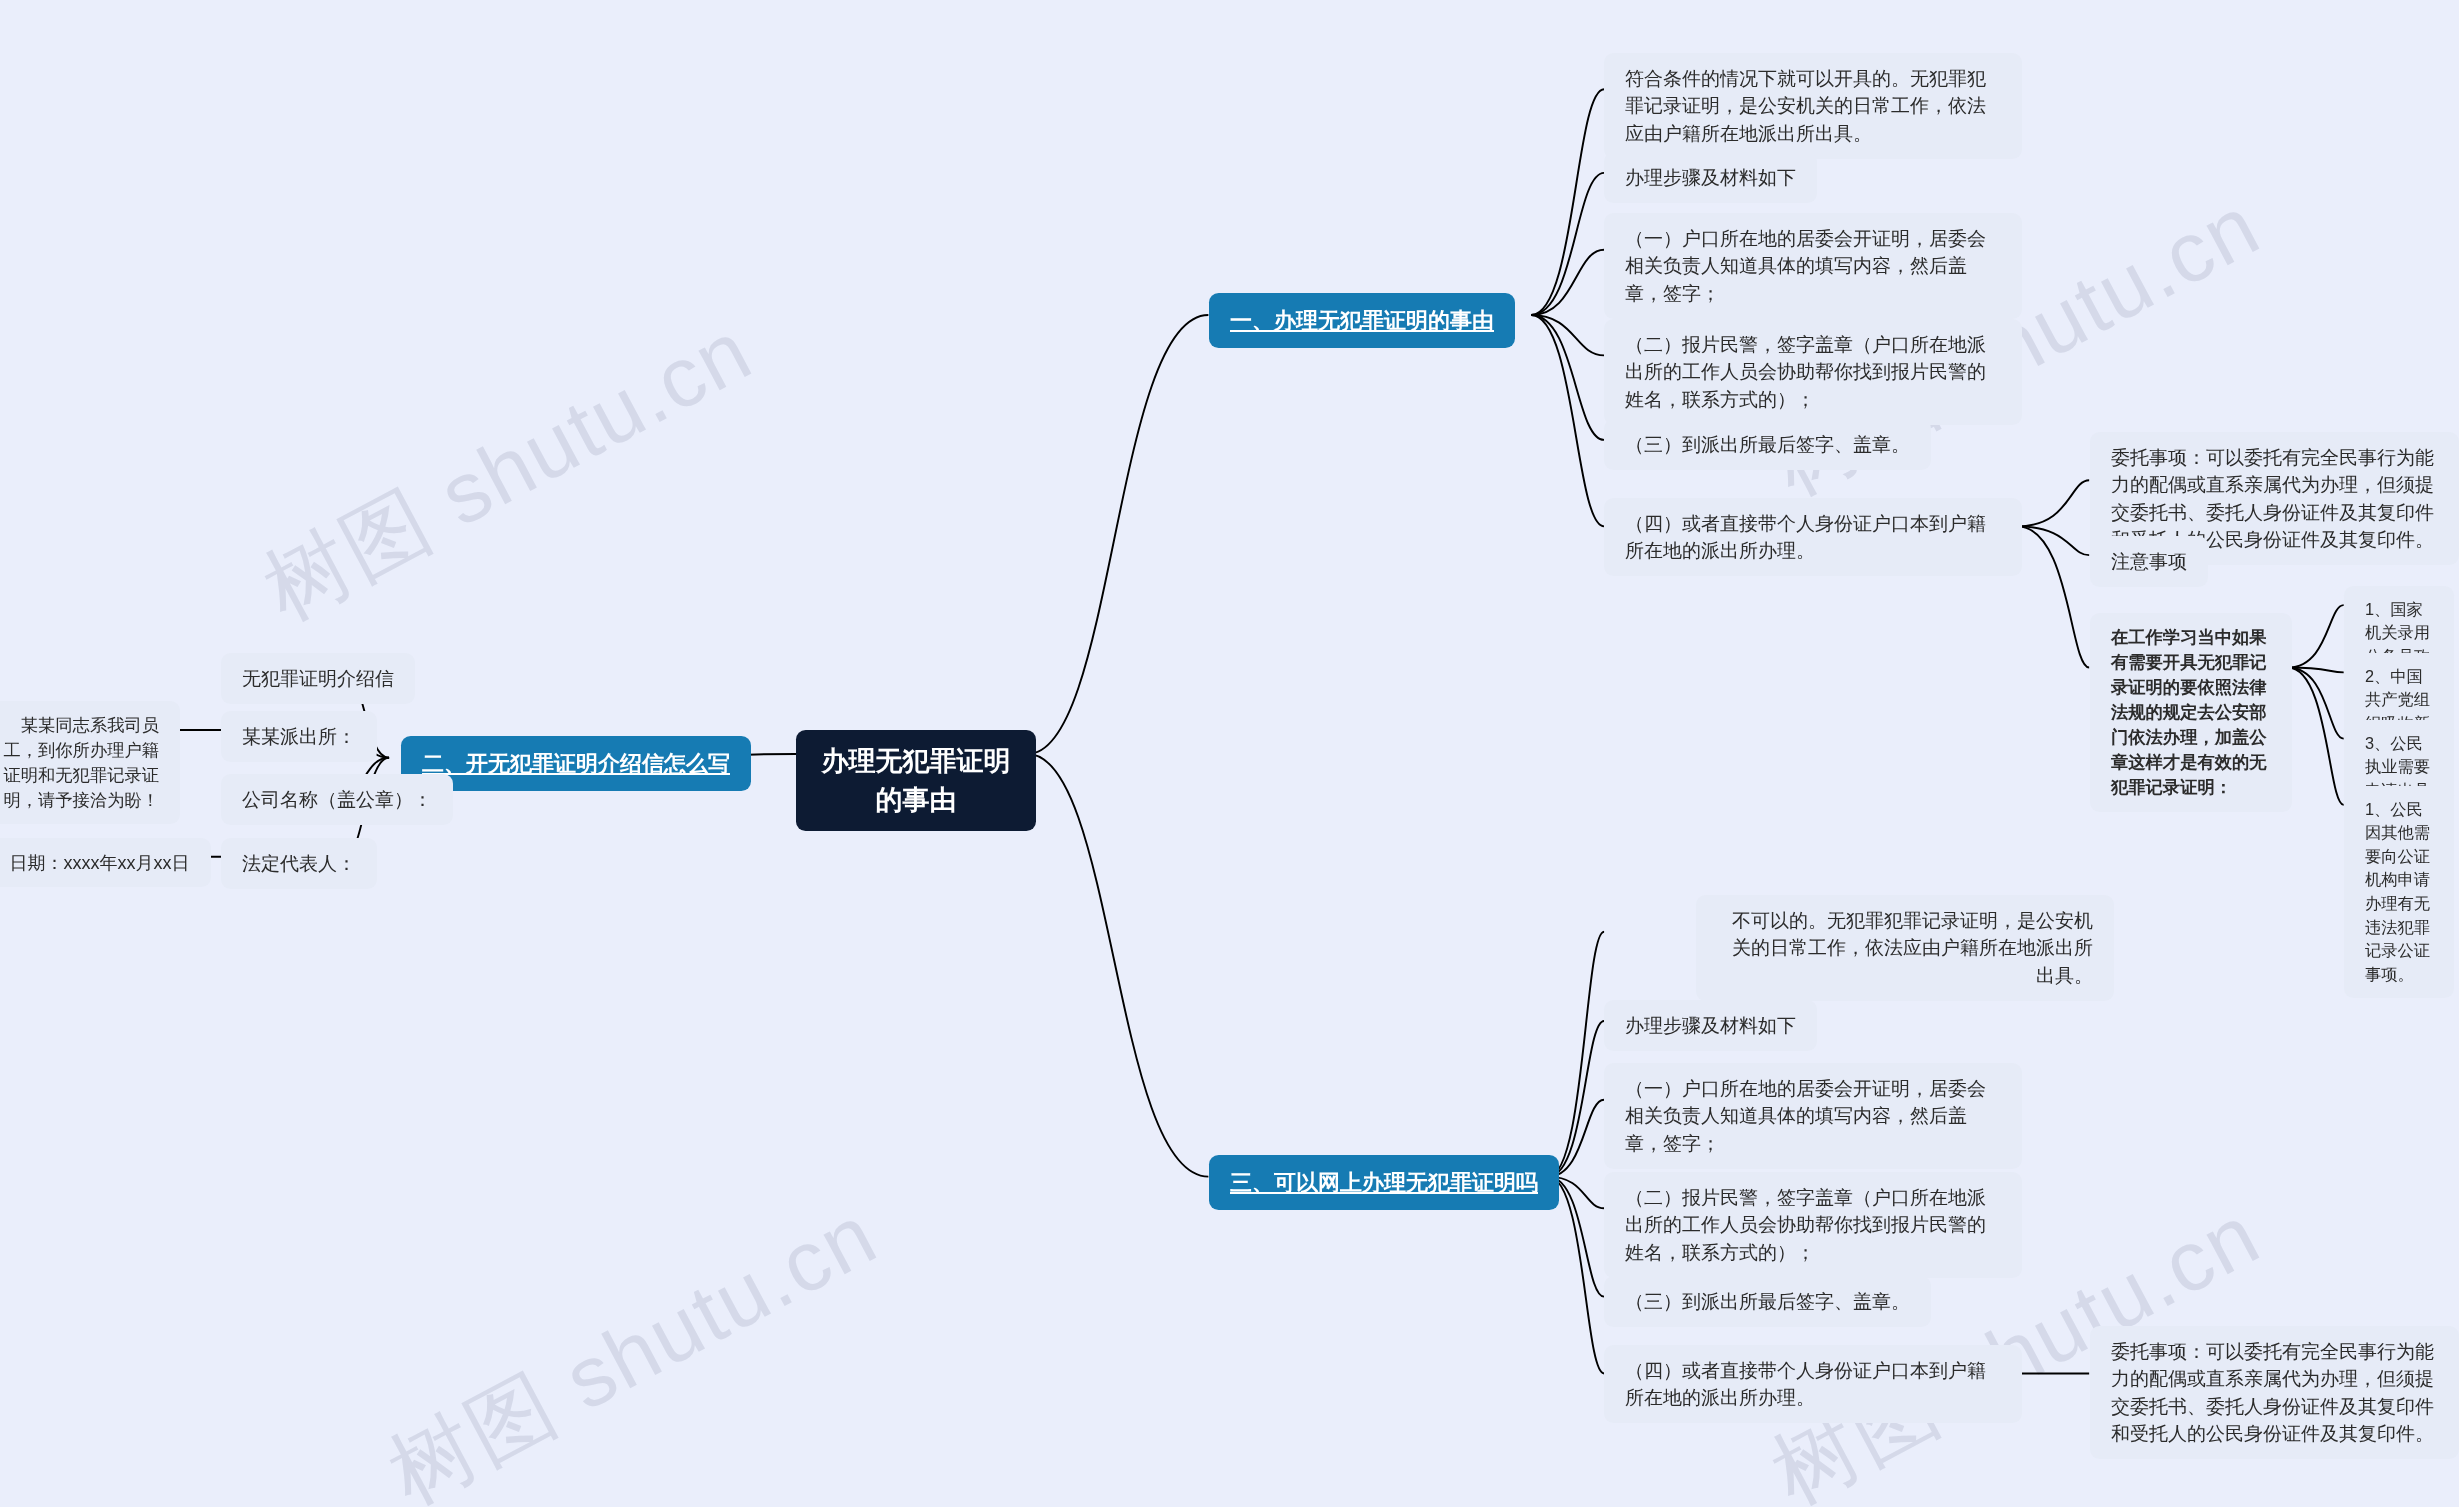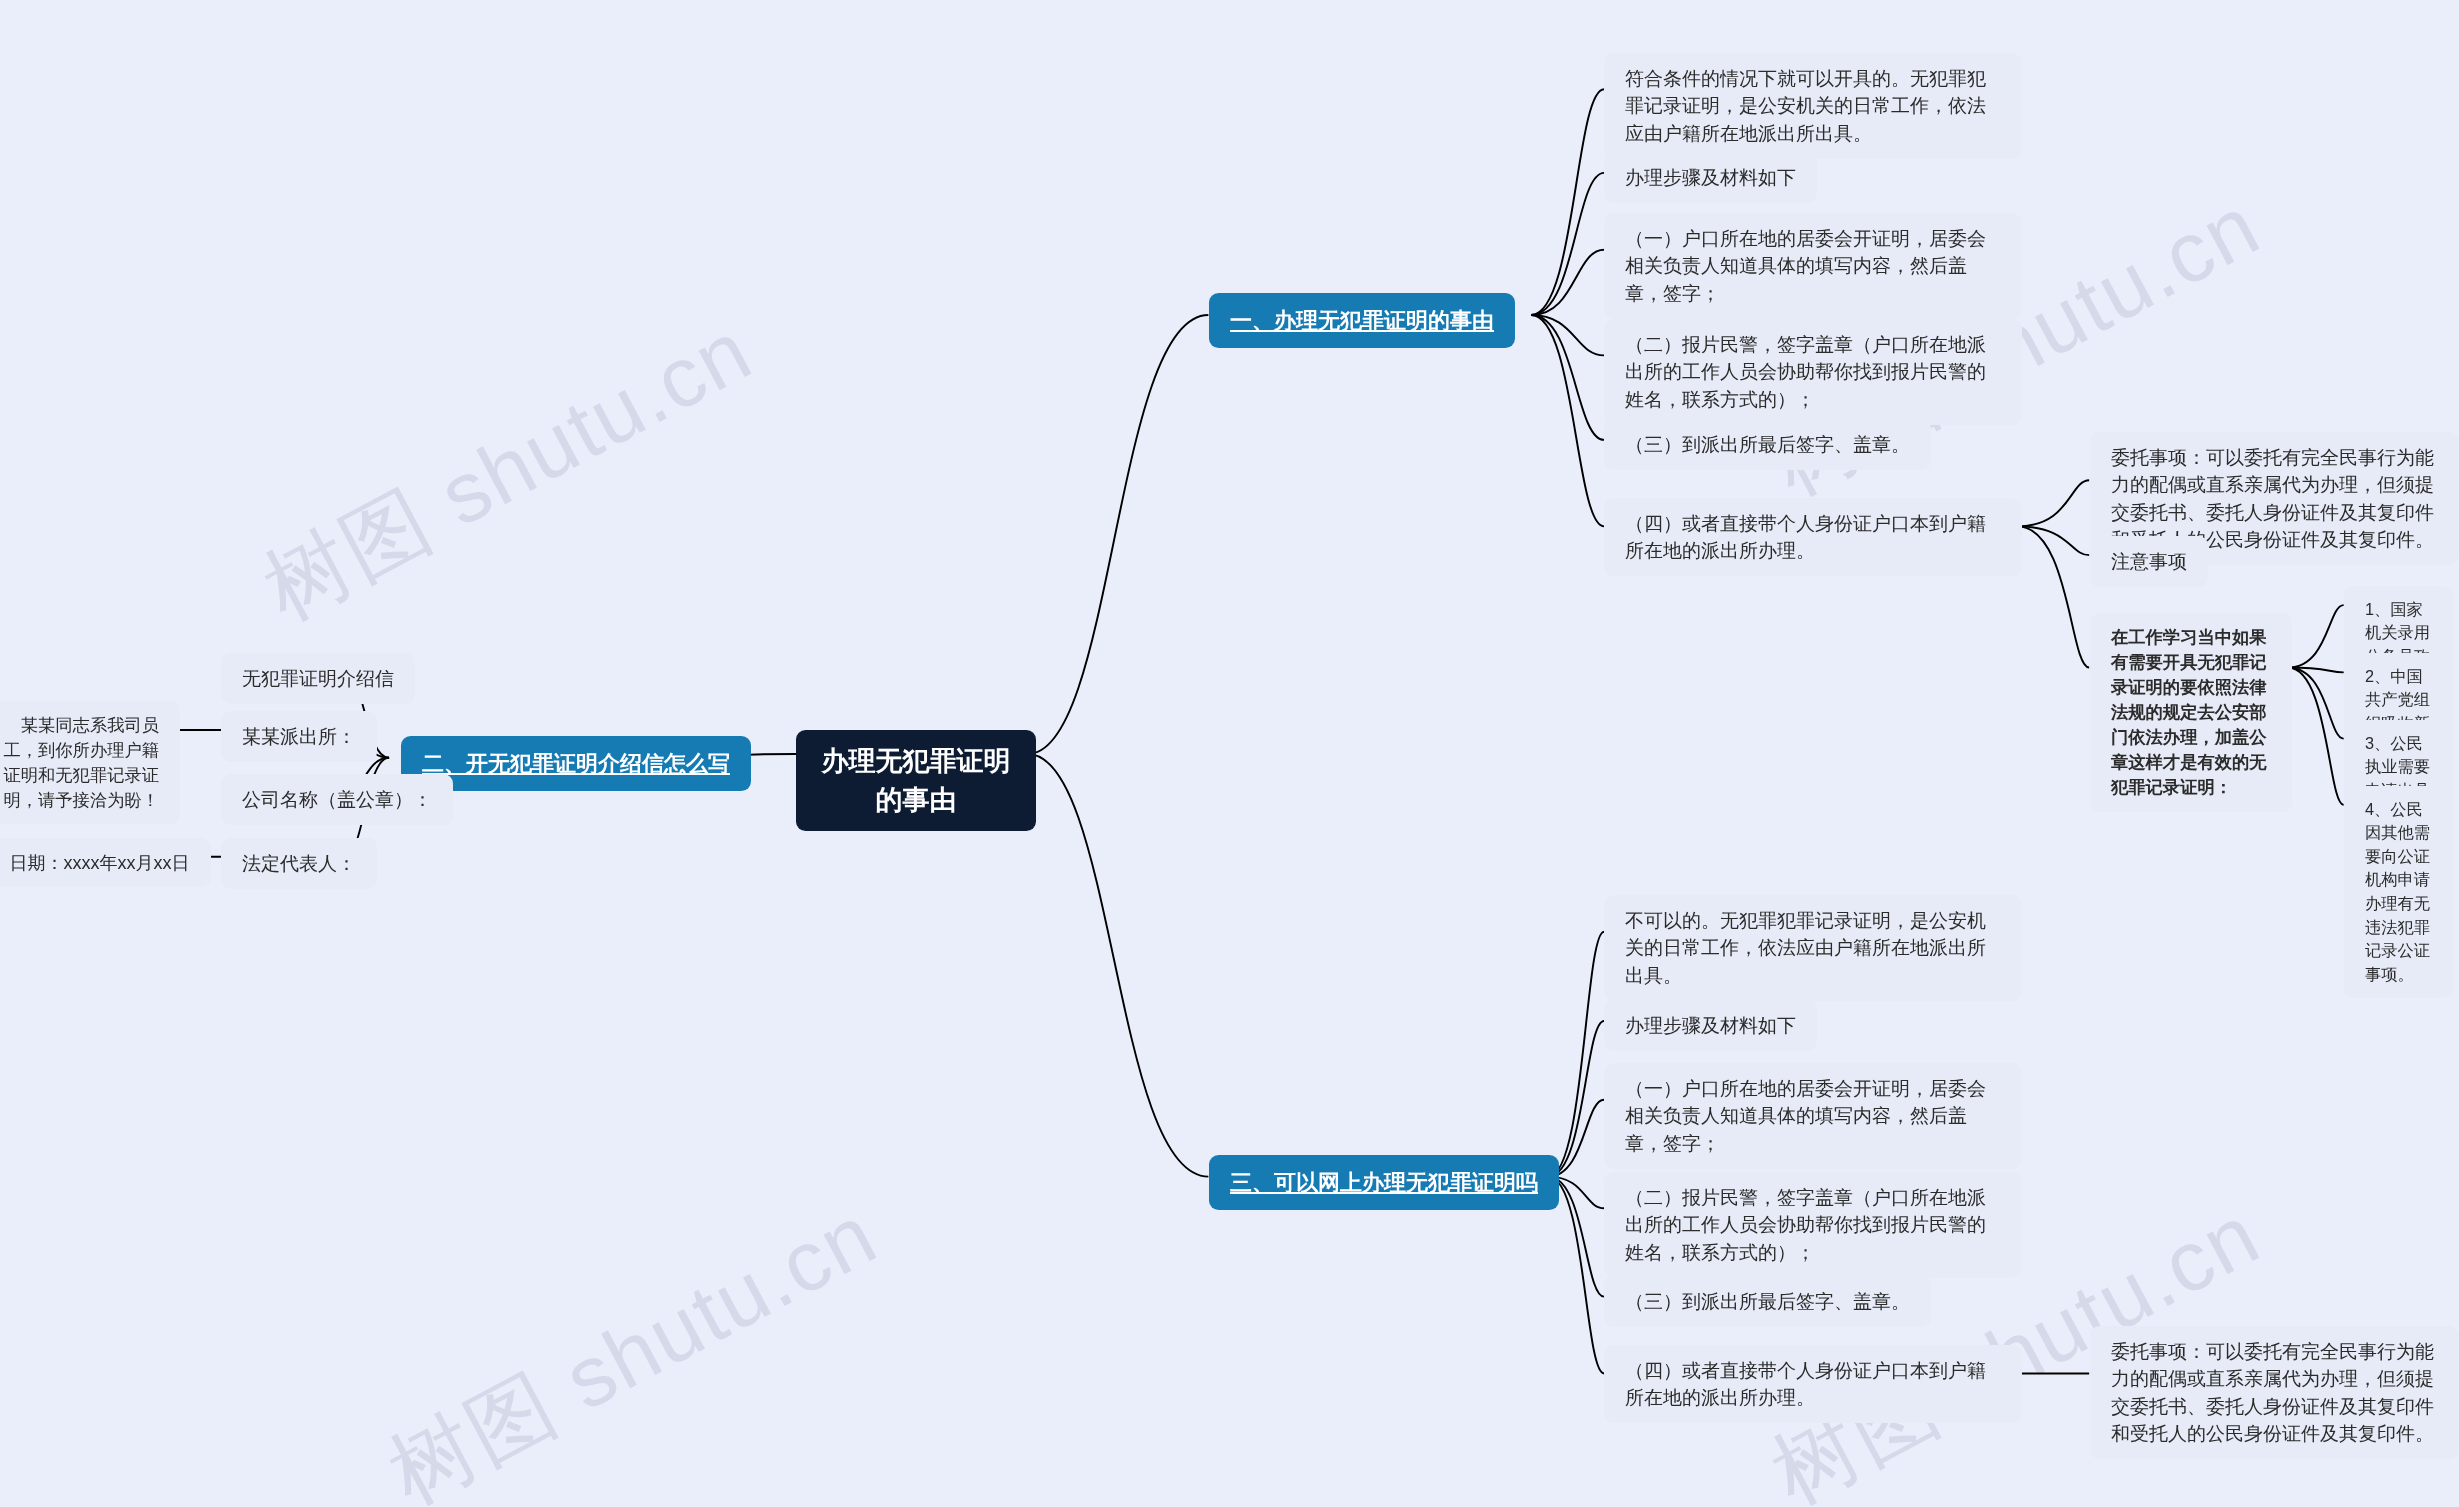--- a/index.html
+++ b/index.html
@@ -78,34 +78,34 @@
 <div class="node leaf w" style="left:1604px;top:419px;">（三）到派出所最后签字、盖章。</div>
 <div class="node leaf w" style="left:1604px;top:498px;">（四）或者直接带个人身份证户口本到户籍所在地的派出所办理。</div>
 
 <div class="node leaf" style="left:2090px;top:432px;max-width:384px;">委托事项：可以委托有完全民事行为能力的配偶或直系亲属代为办理，但须提交委托书、委托人身份证件及其复印件和受托人的公民身份证件及其复印件。</div>
 <div class="node leaf" style="left:2090px;top:536px;">注意事项</div>
 <div class="node leaf" style="left:2090px;top:613px;max-width:202px;font-size:17.3px;font-weight:bold;">在工作学习当中如果有需要开具无犯罪记录证明的要依照法律法规的规定去公安部门依法办理，加盖公章这样才是有效的无犯罪记录证明：</div>
 
 <div class="node leaf narrow" style="left:2344px;top:586px;width:110px;font-size:16.3px;">1、国家机关录用公务员政审；</div>
 <div class="node leaf narrow" style="left:2344px;top:653px;width:110px;font-size:16.3px;">2、中国共产党组织吸收新党员政审；</div>
 <div class="node leaf narrow" style="left:2344px;top:720px;width:110px;font-size:16.3px;">3、公民执业需要申请出具证明；</div>
-<div class="node leaf narrow" style="left:2344px;top:786px;width:110px;font-size:16.3px;">4、公民因其他需要向公证机构申请办理有无违法犯罪记录公证事项。</div>
+<div class="node leaf narrow" style="left:2344px;top:786px;width:110px;font-size:16.3px;">1、公民因其他需要向公证机构申请办理有无违法犯罪记录公证事项。</div>
 
 <div class="node main" style="left:389px;top:736px;margin-left:12px;">二、开无犯罪证明介绍信怎么写</div>
 
 <div class="node leaf" style="left:221px;top:653px;">无犯罪证明介绍信</div>
 <div class="node leaf" style="left:221px;top:711px;">某某派出所：</div>
 <div class="node leaf" style="left:221px;top:774px;">公司名称（盖公章）：</div>
 <div class="node leaf" style="left:221px;top:838px;">法定代表人：</div>
 
 <div class="node leaf" style="left:-33px;top:701px;max-width:213px;font-size:17.3px;text-align:right;">某某同志系我司员工，到你所办理户籍证明和无犯罪记录证明，请予接洽为盼！</div>
 <div class="node leaf" style="left:-11.5px;top:838px;font-size:18px;">日期：xxxx年xx月xx日</div>
 
 <div class="node main" style="left:1209px;top:1155px;">三、可以网上办理无犯罪证明吗</div>
 
-<div class="node leaf w" style="left:1604px;top:895px;">不可以的。无犯罪犯罪记录证明，是公安机关的日常工作，依法应由户籍所在地派出所出具。</div>
+<div class="node leaf w" style="left:1696px;top:895px;text-align:right;">不可以的。无犯罪犯罪记录证明，是公安机关的日常工作，依法应由户籍所在地派出所出具。</div>
 <div class="node leaf w" style="left:1604px;top:1000px;">办理步骤及材料如下</div>
 <div class="node leaf w" style="left:1604px;top:1063px;">（一）户口所在地的居委会开证明，居委会相关负责人知道具体的填写内容，然后盖章，签字；</div>
 <div class="node leaf w" style="left:1604px;top:1172px;">（二）报片民警，签字盖章（户口所在地派出所的工作人员会协助帮你找到报片民警的姓名，联系方式的）；</div>
 <div class="node leaf w" style="left:1604px;top:1276px;">（三）到派出所最后签字、盖章。</div>
 <div class="node leaf w" style="left:1604px;top:1345px;">（四）或者直接带个人身份证户口本到户籍所在地的派出所办理。</div>
 <div class="node leaf" style="left:2090px;top:1326px;max-width:384px;">委托事项：可以委托有完全民事行为能力的配偶或直系亲属代为办理，但须提交委托书、委托人身份证件及其复印件和受托人的公民身份证件及其复印件。</div>
 
 
 </body></html>

